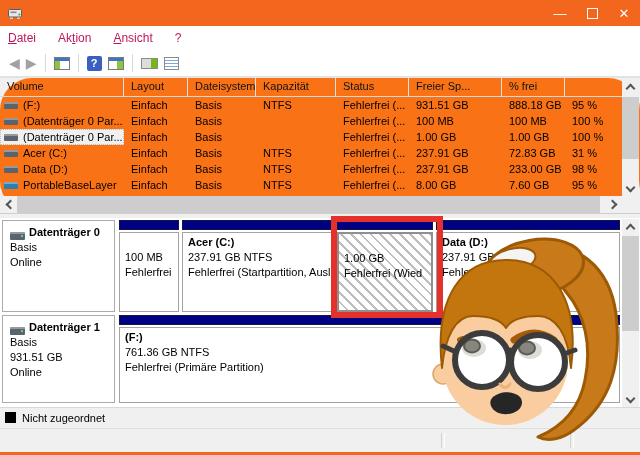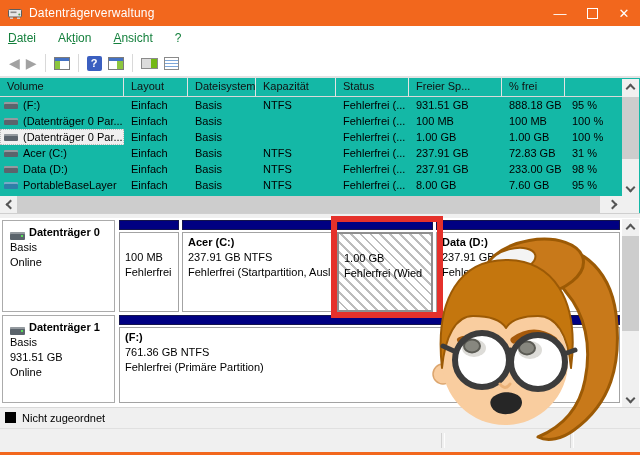--- a/index.html
+++ b/index.html
@@ -10,21 +10,21 @@
   
   .titlebar{left:0;top:0;width:640px;height:26px;background:#F2671D;display:flex;align-items:center;color:#fff;}
   .app-icon{width:16px;height:16px;margin:0 6px 0 7px;flex:none;}
   .title-text{font-size:12px;letter-spacing:.2px;}
   .win-controls{margin-left:auto;display:flex;height:100%;}
   .wc{width:32px;height:100%;display:flex;align-items:center;justify-content:center;font-size:13px;color:#fff;}
   .wc .maxbox{width:9px;height:9px;border:1px solid #fff;display:block;}
 
   
   .menubar{left:0;top:26px;width:640px;height:24px;background:#fff;display:flex;align-items:center;padding-left:8px;box-sizing:border-box;}
-  .menu-item{font-size:12px;color:#15803d;margin-right:22px;}
+  .menu-item{font-size:12px;color:#be185d;margin-right:22px;}
 
   
   .toolbar{left:0;top:50px;width:640px;height:28px;background:#fff;border-bottom:2px solid #e3e3e3;
            box-sizing:border-box;display:flex;align-items:center;padding-left:6px;}
   .tb-sep{width:1px;height:18px;background:#d9d9d9;margin:0 5px;}
   .tbicon{display:inline-flex;align-items:center;justify-content:center;margin:0 3px;flex:none;}
   .tb-back-arrow::before,.tb-forward-arrow::before{color:#a2a2a2;font-size:14px;line-height:14px;}
   .tb-back-arrow::before{content:"◀";}
   .tb-forward-arrow::before{content:"▶";}
   .tb-console-window,.tb-console-window-play{width:16px;height:13px;border:1px solid #7b7b7b;background:#fff;
@@ -32,21 +32,21 @@
   .tb-console-window{box-shadow:inset 0 3px 0 #4472c4,inset 5px 0 0 #8cc63f;}
   .tb-console-window-play{box-shadow:inset 0 3px 0 #4472c4,inset -6px 0 0 #8cc63f;}
   .tb-help{width:15px;height:15px;background:#3b5fc0;border-radius:2px;color:#fff;font-size:11px;font-weight:bold;}
   .tb-help::before{content:"?";}
   .tb-action-pane{width:17px;height:11px;border:1px solid #8a8a8a;background:#dcdcdc;box-sizing:border-box;
       box-shadow:inset -6px 0 0 #74b816;}
   .tb-properties{width:15px;height:13px;border:1px solid #8a8a8a;box-sizing:border-box;
       background:repeating-linear-gradient(#ffffff 0 2px,#7da7d9 2px 3px);}
 
   
-  .toppane{left:0;top:78px;width:640px;height:135px;background:#14b8a6;}
+  .toppane{left:0;top:78px;width:640px;height:135px;background:#f97316;border-radius:32px;}
   .grid-cols{display:grid;grid-template-columns:124px 64px 68px 80px 73px 93px 63px 55px;}
   .vt-head{position:absolute;top:0;left:0;width:622px;height:19px;border-bottom:1px solid #d9d9d9;box-sizing:border-box;}
   .th{font-size:11px;line-height:17px;padding-left:7px;border-right:1px solid #e3e3e3;overflow:hidden;white-space:nowrap;color:#111;}
   .vt-body{position:absolute;top:19px;left:0;width:622px;}
   .tr{height:16px;font-size:11px;line-height:16px;color:#000;}
   .td{padding-left:7px;overflow:hidden;white-space:nowrap;}
   .vol-cell{display:flex;align-items:center;gap:5px;padding-left:4px;}
   .drive-icon{width:14px;height:7px;border-radius:1px;flex:none;box-shadow:inset 0 2px 0 rgba(255,255,255,.35);}
   .tr.selected .vol-cell{background:#f0f0f0;outline:1px dotted #bcbcbc;outline-offset:-1px;}
 
@@ -103,21 +103,20 @@
 <body>
 
 <div class="abs titlebar">
   <svg class="app-icon" viewBox="0 0 16 16">
     <rect x="1.5" y="4.5" width="13" height="7.5" rx="1" fill="#e7e7e7" stroke="#5d5d5d"></rect>
     <rect x="3.5" y="6.5" width="6" height="1.6" fill="#8a8a8a"></rect>
     <rect x="3" y="12.5" width="3" height="1.5" fill="#cfcfcf"></rect>
     <rect x="10" y="12.5" width="3" height="1.5" fill="#cfcfcf"></rect>
     <circle cx="12.3" cy="9.6" r="1" fill="#4f9f4f"></circle>
   </svg>
-  <span class="title-text">Datenträgerverwaltung</span>
   <div class="win-controls">
     <span class="wc">—</span>
     <span class="wc">
         <span class="maxbox"></span>
       </span>
     <span class="wc">✕</span>
   </div>
 </div>
 
 <div class="abs menubar">

